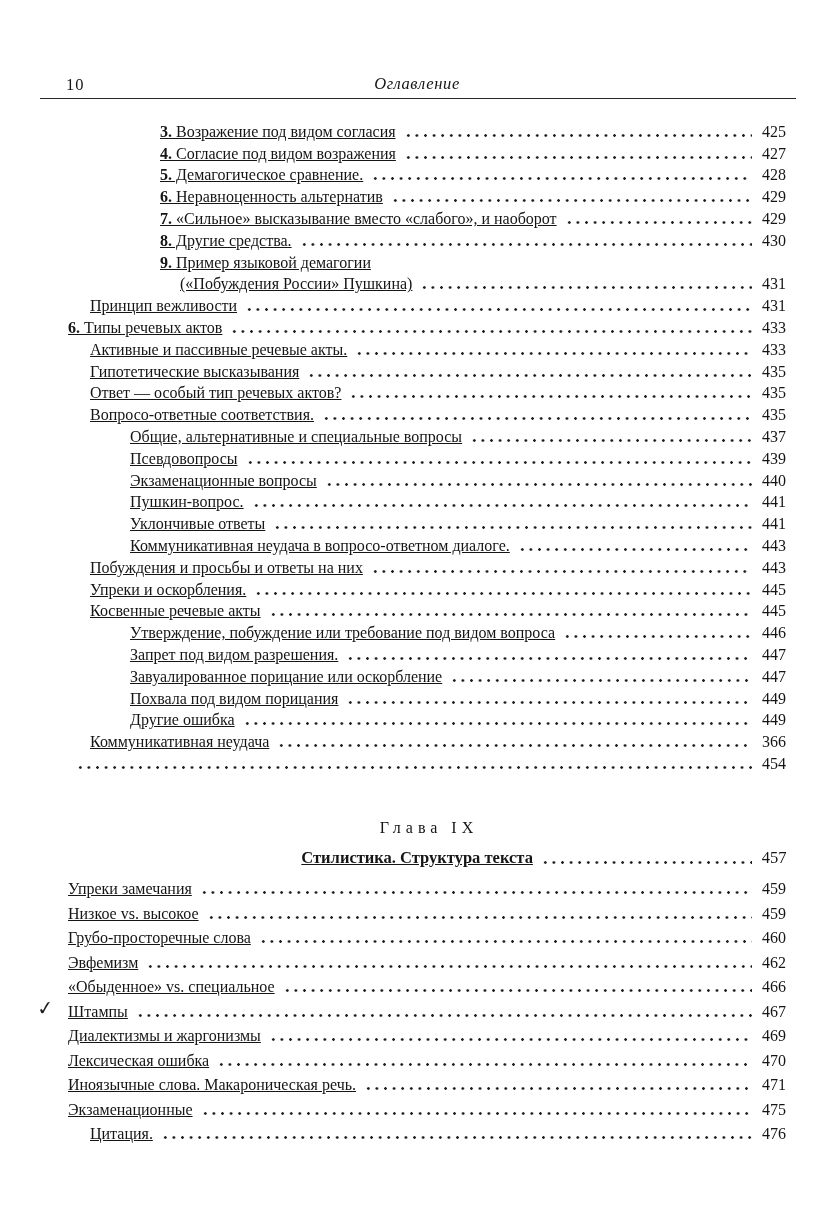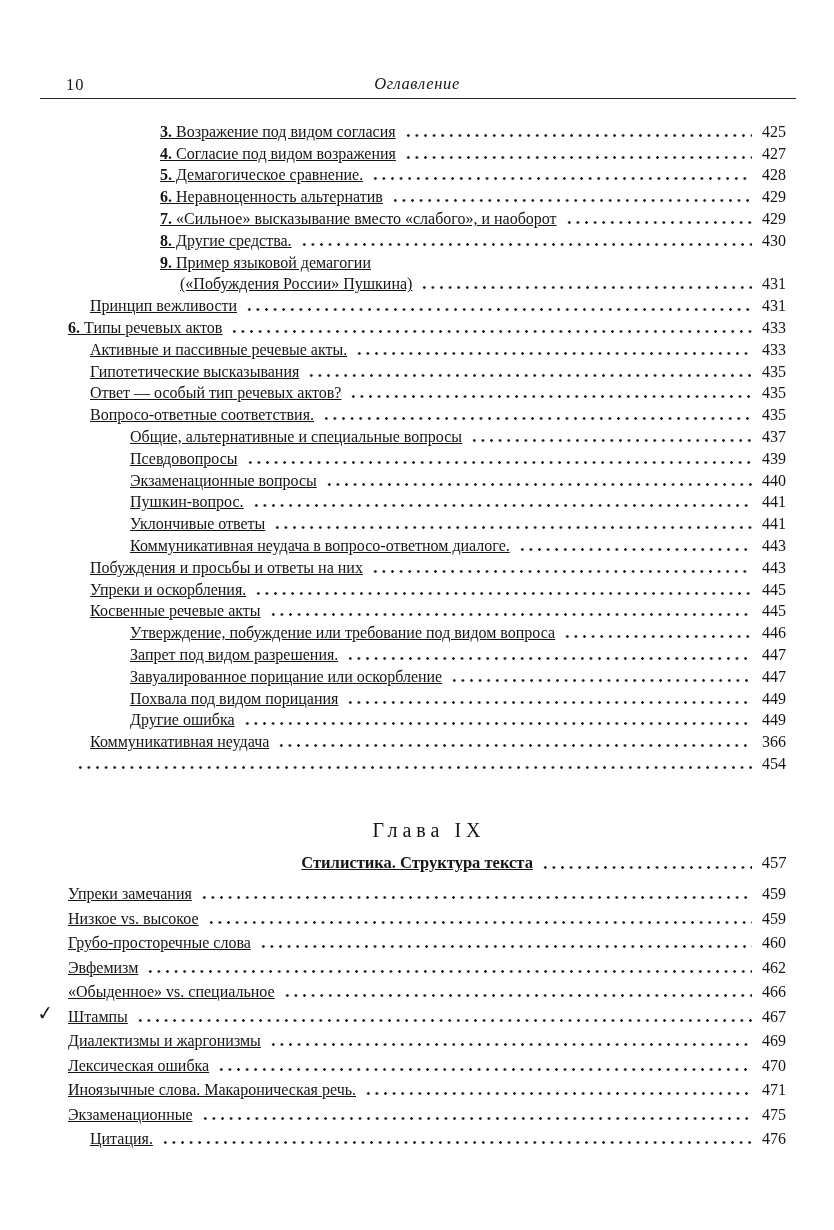--- a/index.html
+++ b/index.html
@@ -30,21 +30,21 @@
     background-image: radial-gradient(circle, #1d1d1d 1.15px, rgba(0,0,0,0) 1.5px);
     background-size: 8.6px 3px; background-repeat: repeat-x; background-position: 1px 50%;
   }
   .pg { min-width: 32px; text-align: center; }
   .mark {
     position: absolute; left: -31px; top: 0; font-size: 20px;
     transform: rotate(-6deg); font-family: "DejaVu Sans", sans-serif; color: #1a1a1a;
   }
 
   .chapter-head { margin: 46px 44px 0 68px; }
-  .chlabel { text-align: center; font-size: 20px; letter-spacing: 5px; }
+  .chlabel { text-align: center; font-size: 16px; letter-spacing: 5px; }
   .ctitle { margin-top: 7px; font-size: 16.5px; height: 24px; }
   .ctitle .spacer { flex: 1.1 1 0; }
   .ctitle .leader { flex: 1 1 0; }
 </style>
 </head>
 <body>
 
 <div class="sheet">
 
   <div class="running-head">

